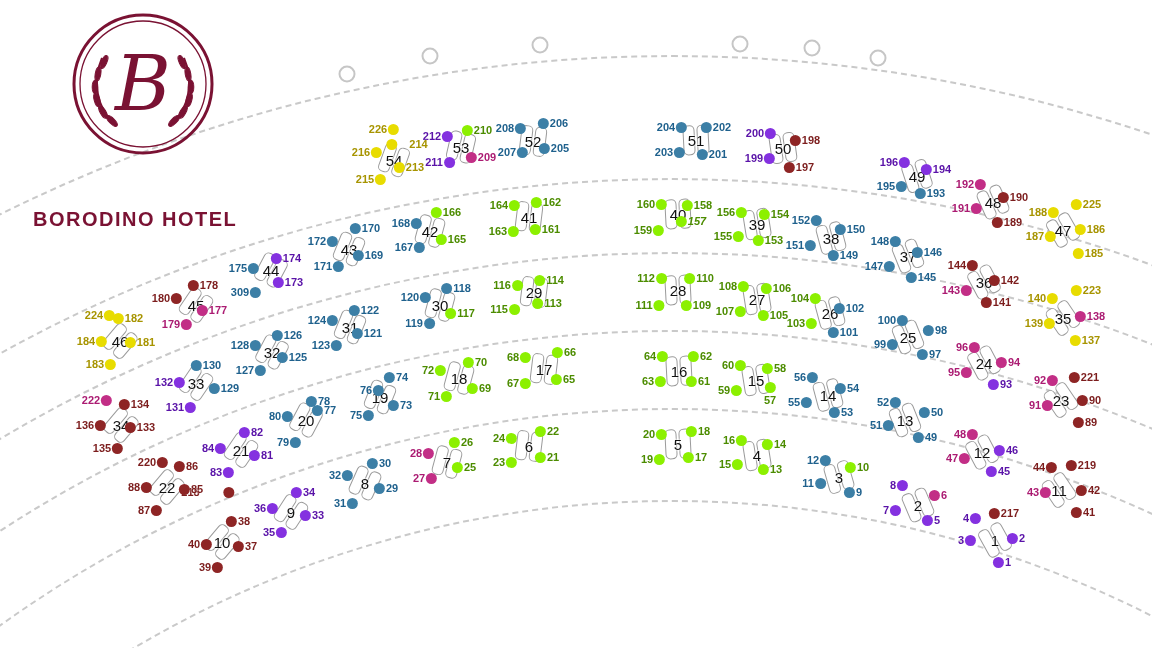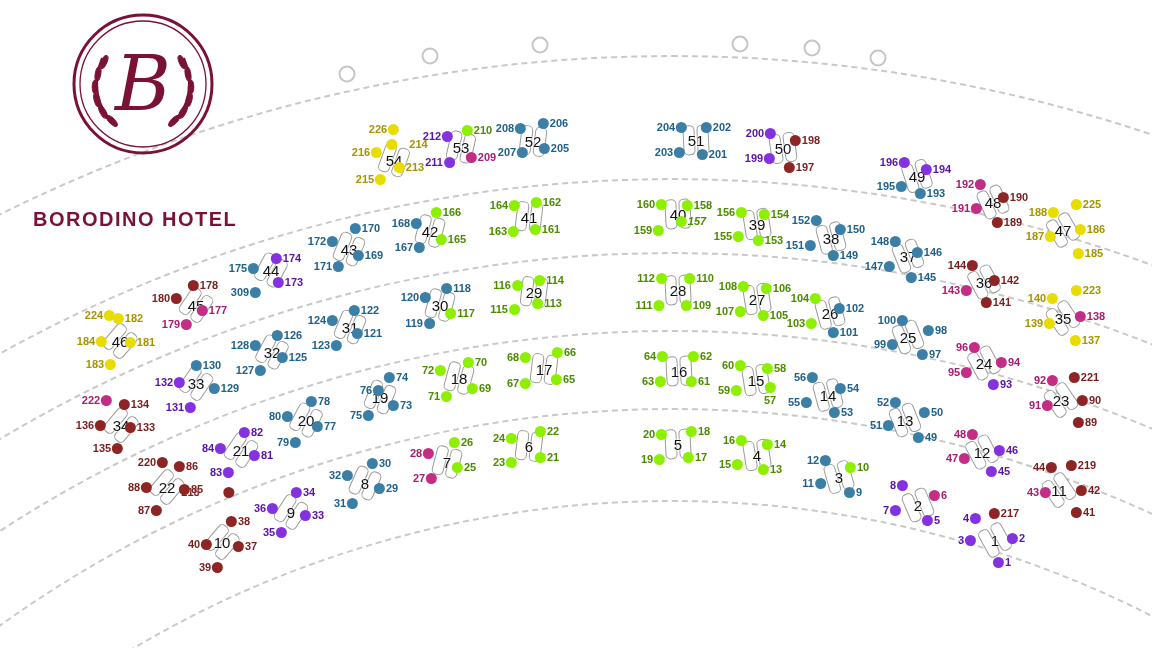--- a/index.html
+++ b/index.html
@@ -514,21 +514,21 @@
         <div class="tbl-num">20</div>
       </div>
       <div class="seat" style="left: 281px; top: 416px; color: rgb(31, 97, 141);">
         <span class="num">80</span>
         <span class="dot" style="background: rgb(60, 127, 166);"></span>
       </div>
       <div class="seat" style="left: 318px; top: 401px; color: rgb(31, 97, 141);">
         <span class="dot" style="background: rgb(60, 127, 166);"></span>
         <span class="num">78</span>
       </div>
-      <div class="seat" style="left: 324px; top: 426px; color: rgb(31, 97, 141);">
+      <div class="seat" style="left: 324px; top: 410px; color: rgb(31, 97, 141);">
         <span class="dot" style="background: rgb(60, 127, 166);"></span>
         <span class="num">77</span>
       </div>
       <div class="seat" style="left: 289px; top: 442px; color: rgb(31, 97, 141);">
         <span class="num">79</span>
         <span class="dot" style="background: rgb(60, 127, 166);"></span>
       </div>
       <div class="table" style="left: 241px; top: 450px;">
         <div class="tbl-shape" style="transform: rotate(34deg);">
           <div class="tbl-half"></div>

